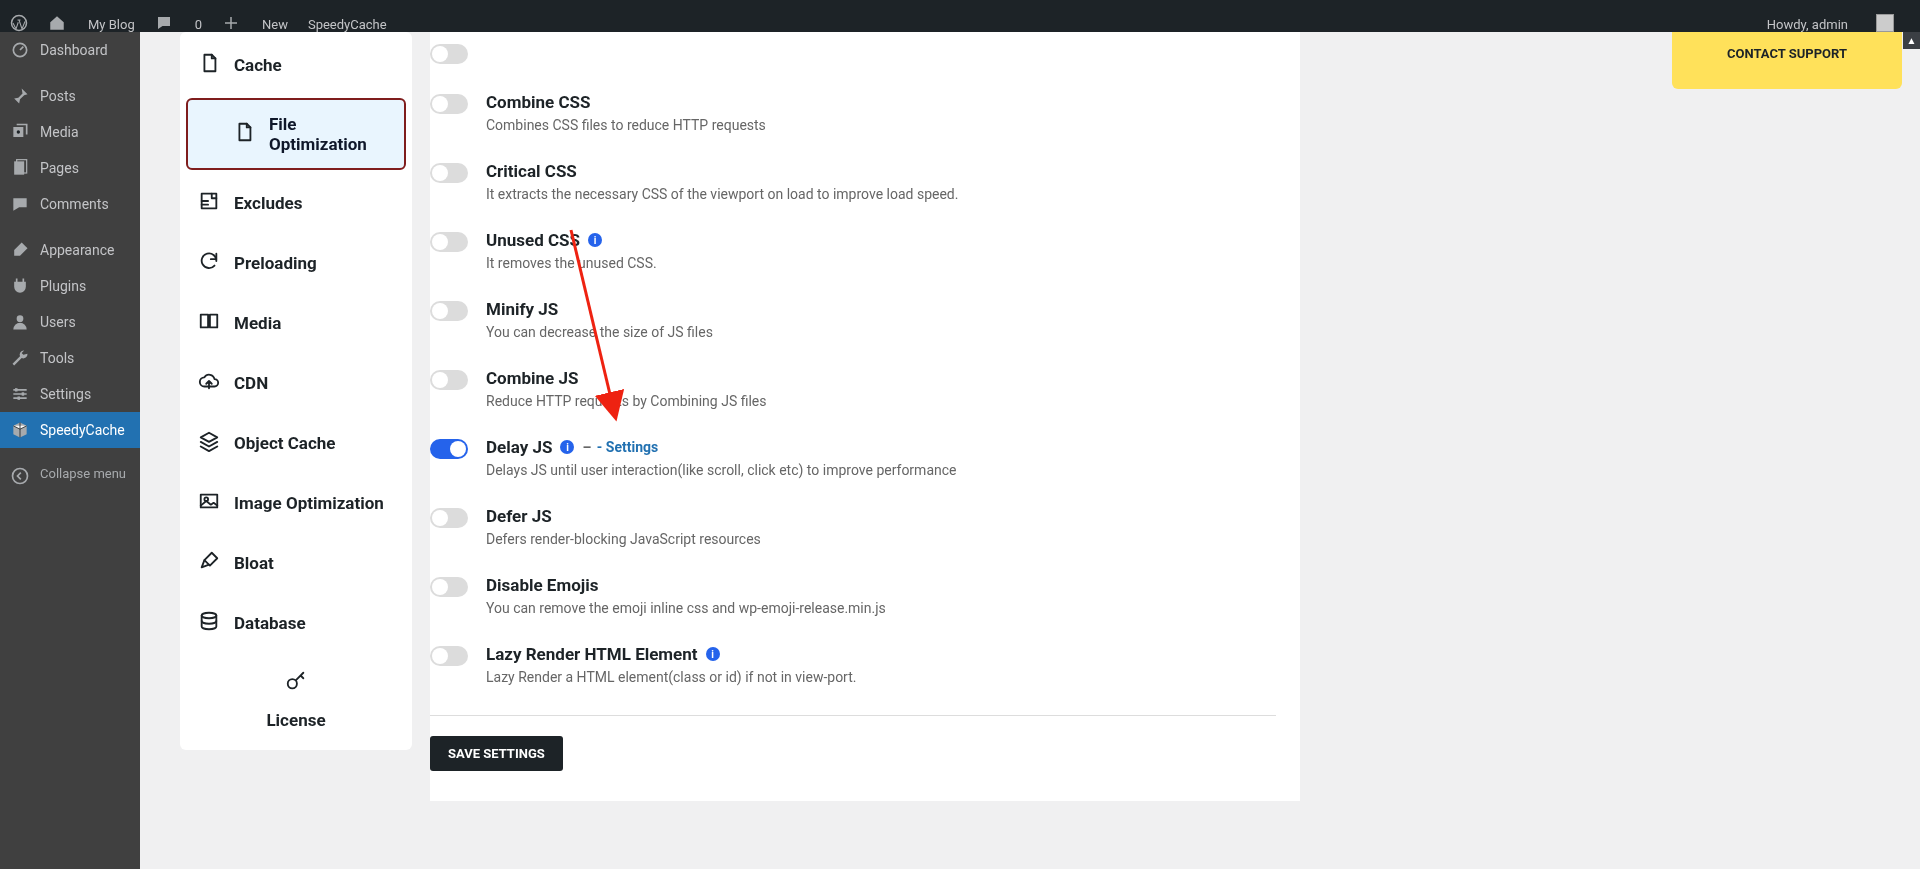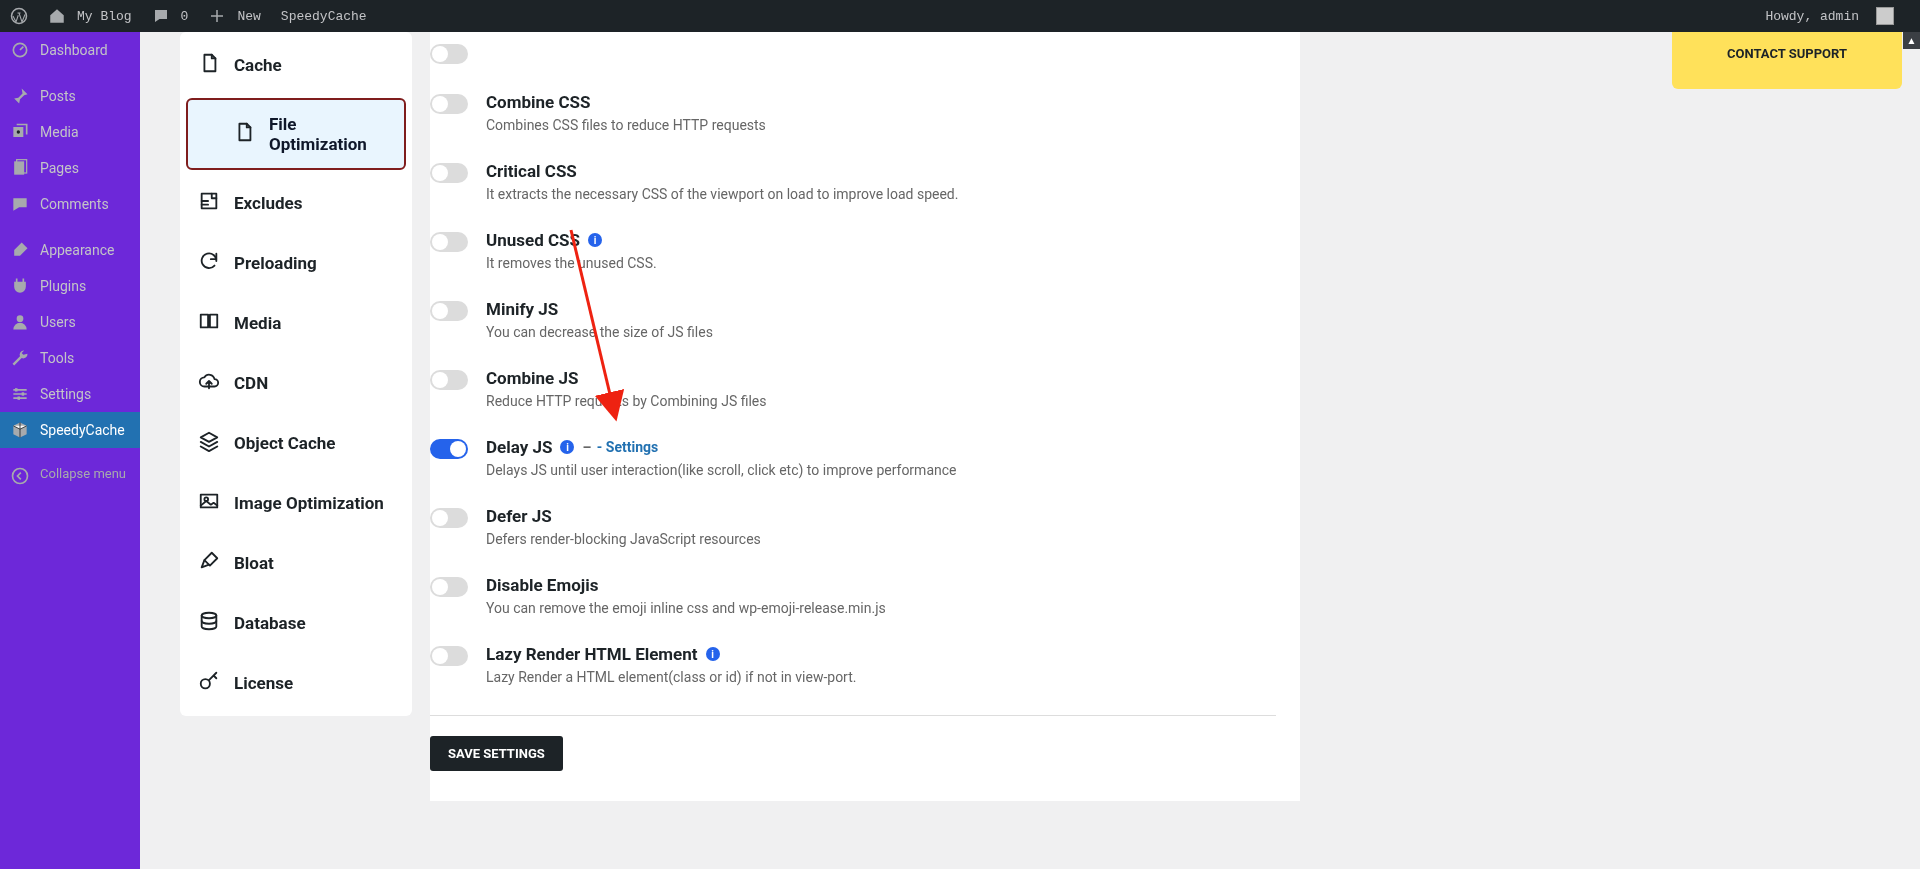--- a/index.html
+++ b/index.html
@@ -25,37 +25,36 @@
     z-index: 1000;
   }
   .admin-bar-left, .admin-bar-right {
     display: flex;
     align-items: center;
     height: 100%;
   }
   .admin-bar-right { margin-left: auto; padding-right: 16px; }
   .admin-bar-item {
     display: flex;
-    align-items: center;
-    gap: 11px;
+    align-items: flex-end;
+    gap: 22px;
     padding: 0 10px;
     height: 100%;
     cursor: pointer;
-    font-family: Liberation Mono, monospace;
   }
   .admin-bar-item .ab-icon { fill: #a7aaad; width: 18px; height: 18px; }
   .avatar {
     width: 18px; height: 18px; background:#ccc; border:1px solid #999; margin-left:6px;
   }
   
   .wp-sidebar {
     position: fixed;
     top: 32px; left: 0; bottom: 0;
     width: 140px;
-    background: #6d28d9;
+    background: #404040;
     color: #c3c4c7;
     font-size: 14px;
     overflow-y: auto;
   }
   .wp-menu-item {
     display: flex;
     align-items: center;
     gap: 10px;
     padding: 8px 10px;
     cursor: pointer;
@@ -107,21 +106,21 @@
     align-items:center;
     gap:14px;
     padding: 14px 12px;
     color:#1d2327;
     font-size:17px;
     font-weight:700;
     border-radius:6px;
     cursor:pointer;
     margin-bottom:6px;
   }
-  .subnav-item:last-child { margin-bottom:0; }
+  .subnav-item:last-child { margin-bottom:0;flex-direction:column; }
   .subnav-item.active {
     border:2px solid #7f1d1d;
     background:#e9f5fe;
     color:#0f172a;
     padding-left:45px;
   }
   .subnav-item .sn-icon { width:22px; height:22px; fill:none; stroke:#1d2327; stroke-width:2; }
   
   .settings-col {
     flex:1;

